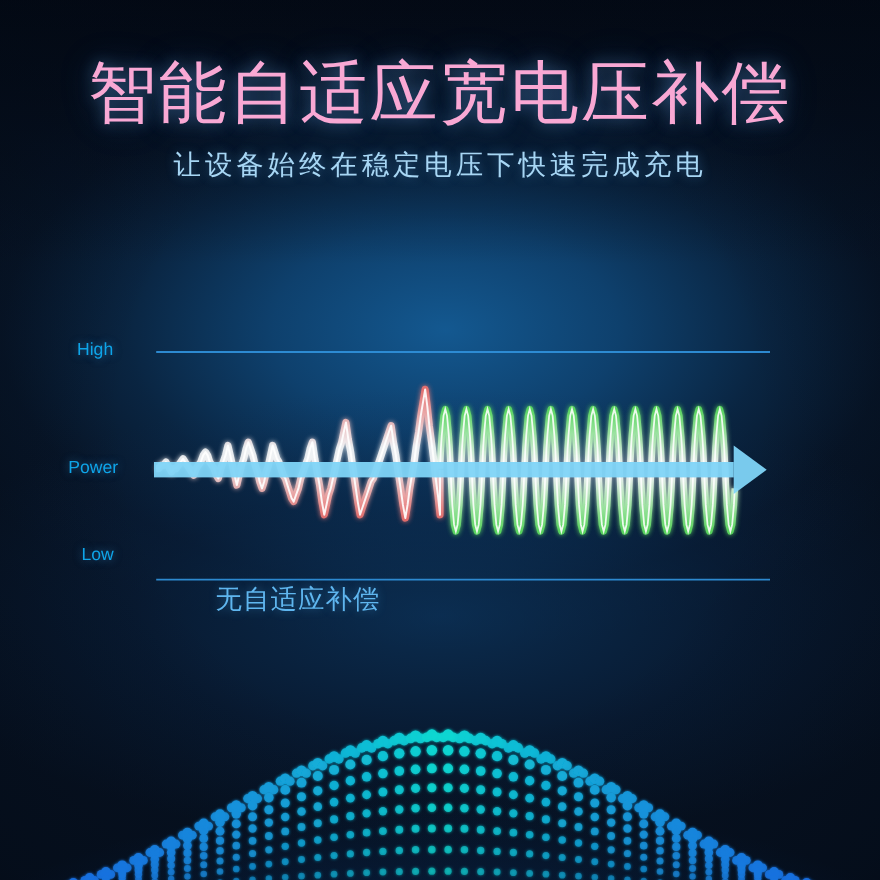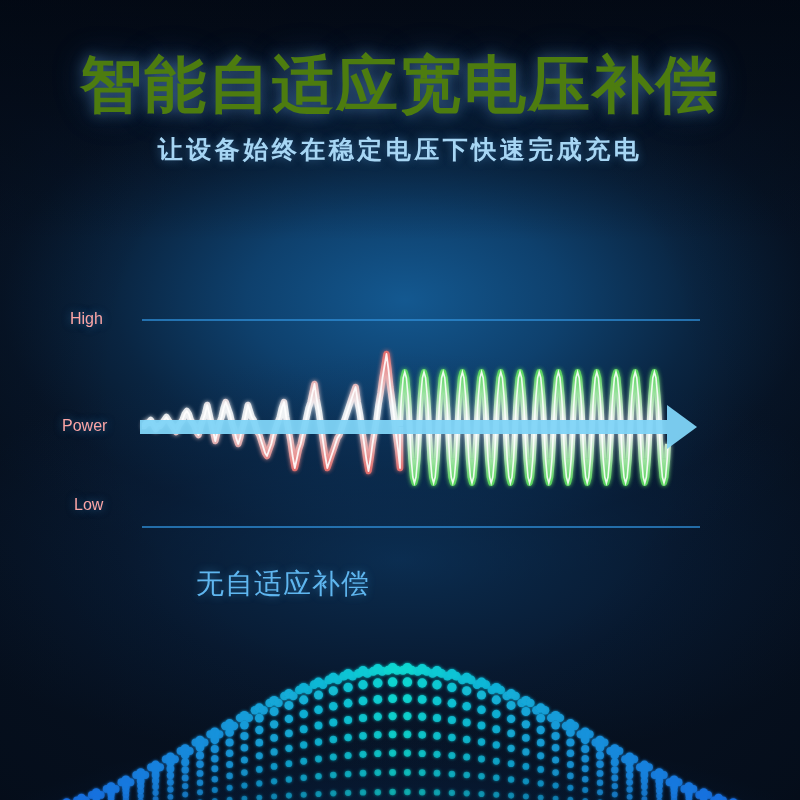--- a/index.html
+++ b/index.html
@@ -74,53 +74,53 @@
     position: absolute;
     top: 0; left: 0;
     width: 800px;
     text-align: center;
   }
   .title {
     margin-top: 52px;
     font-size: 62px;
     line-height: 1.05;
     letter-spacing: 2px;
-    color: #4d7c0f;
-    font-weight: 700;
+    color: #f9a8d4;
+    font-weight: 400;
     text-shadow:
       0 0 14px rgba(120,185,255,0.45),
       0 0 34px rgba(60,140,230,0.30);
     white-space: nowrap;
   }
   .subtitle {
     margin-top: 16px;
     font-size: 25px;
     letter-spacing: 3.5px;
     color: #a7d6f4;
-    font-weight: 700;
+    font-weight: 400;
     text-shadow: 0 0 10px rgba(90,175,245,0.45);
     white-space: nowrap;
   }
 
   .axis-label {
     position: absolute;
-    color: #fca5a5;
+    color: #0ea5e9;
     font-size: 16px;
     text-shadow: 0 0 8px rgba(70,165,240,0.5);
     white-space: nowrap;
   }
   .axis-high  { left: 70px;  top: 310px; }
   .axis-power { left: 62px;  top: 417px; }
   .axis-low   { left: 74px;  top: 496px; }
 
   .caption {
     position: absolute;
-    top: 565px;
+    top: 529px;
     color: #5fb6ef;
-    font-size: 28px;
+    font-size: 24px;
     letter-spacing: 1px;
     text-shadow: 0 0 9px rgba(70,175,245,0.45);
     white-space: nowrap;
     text-align: center;
   }
   .caption-left  { left: 196px; }
   .caption-right { left: 428px; }
 </style>
 </head>
 <body>

